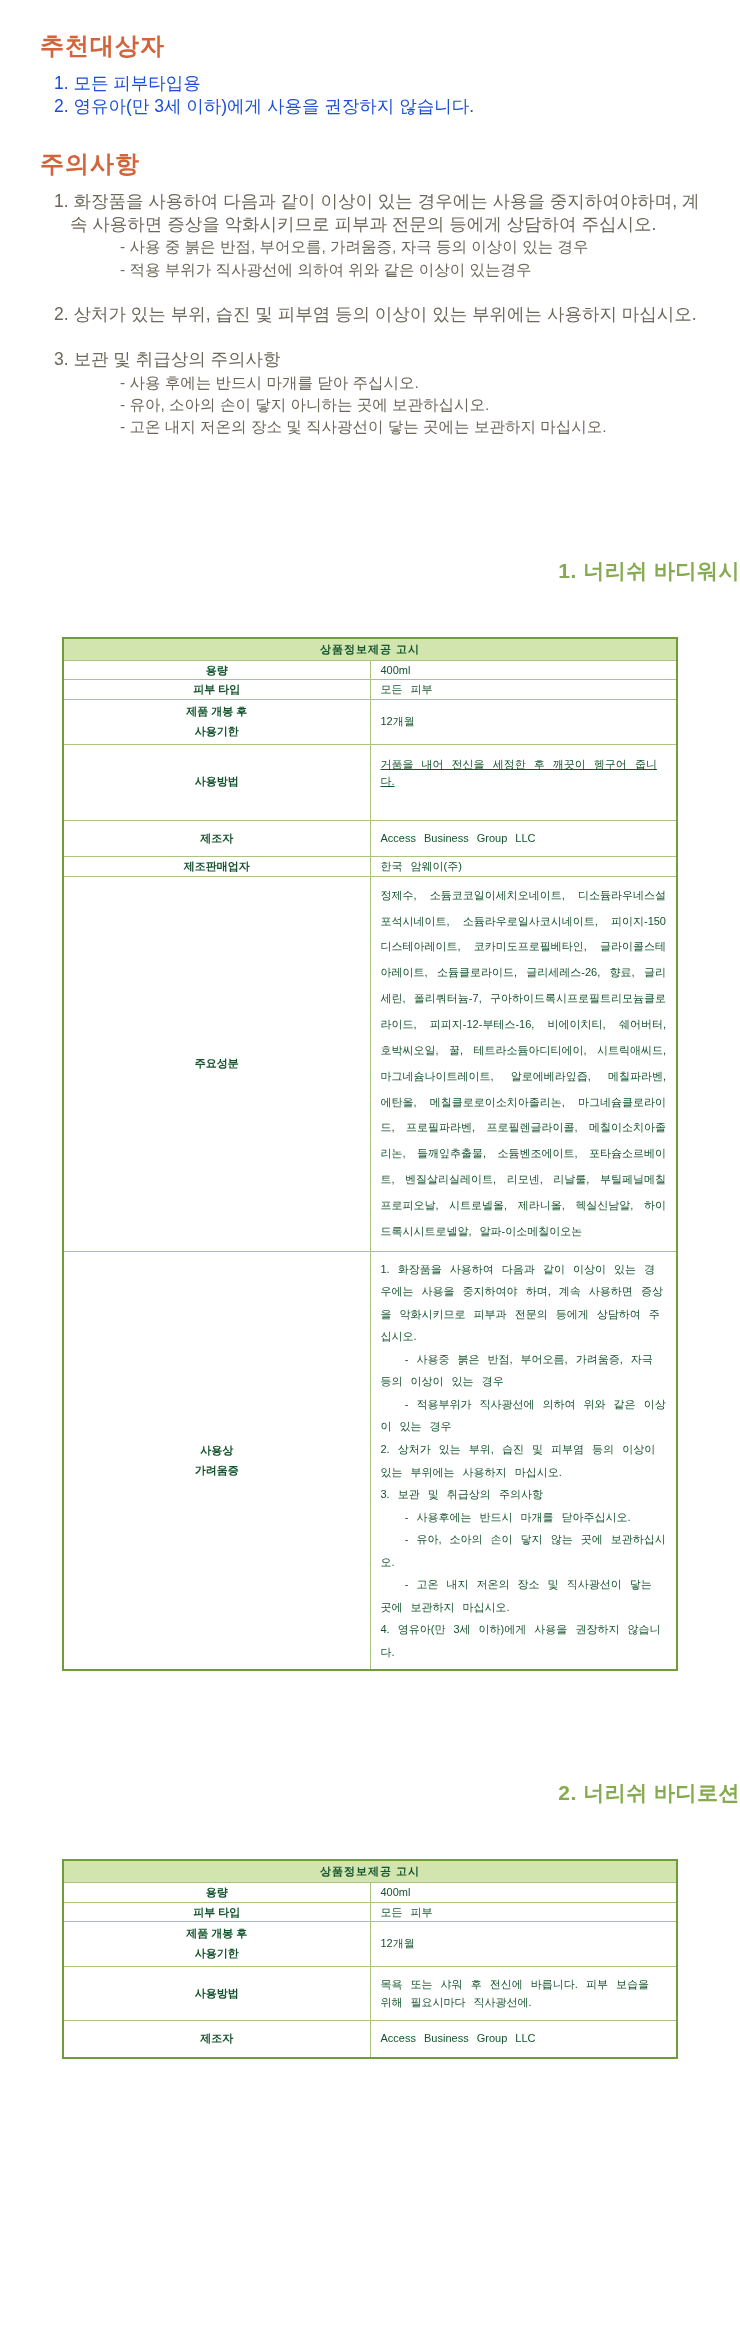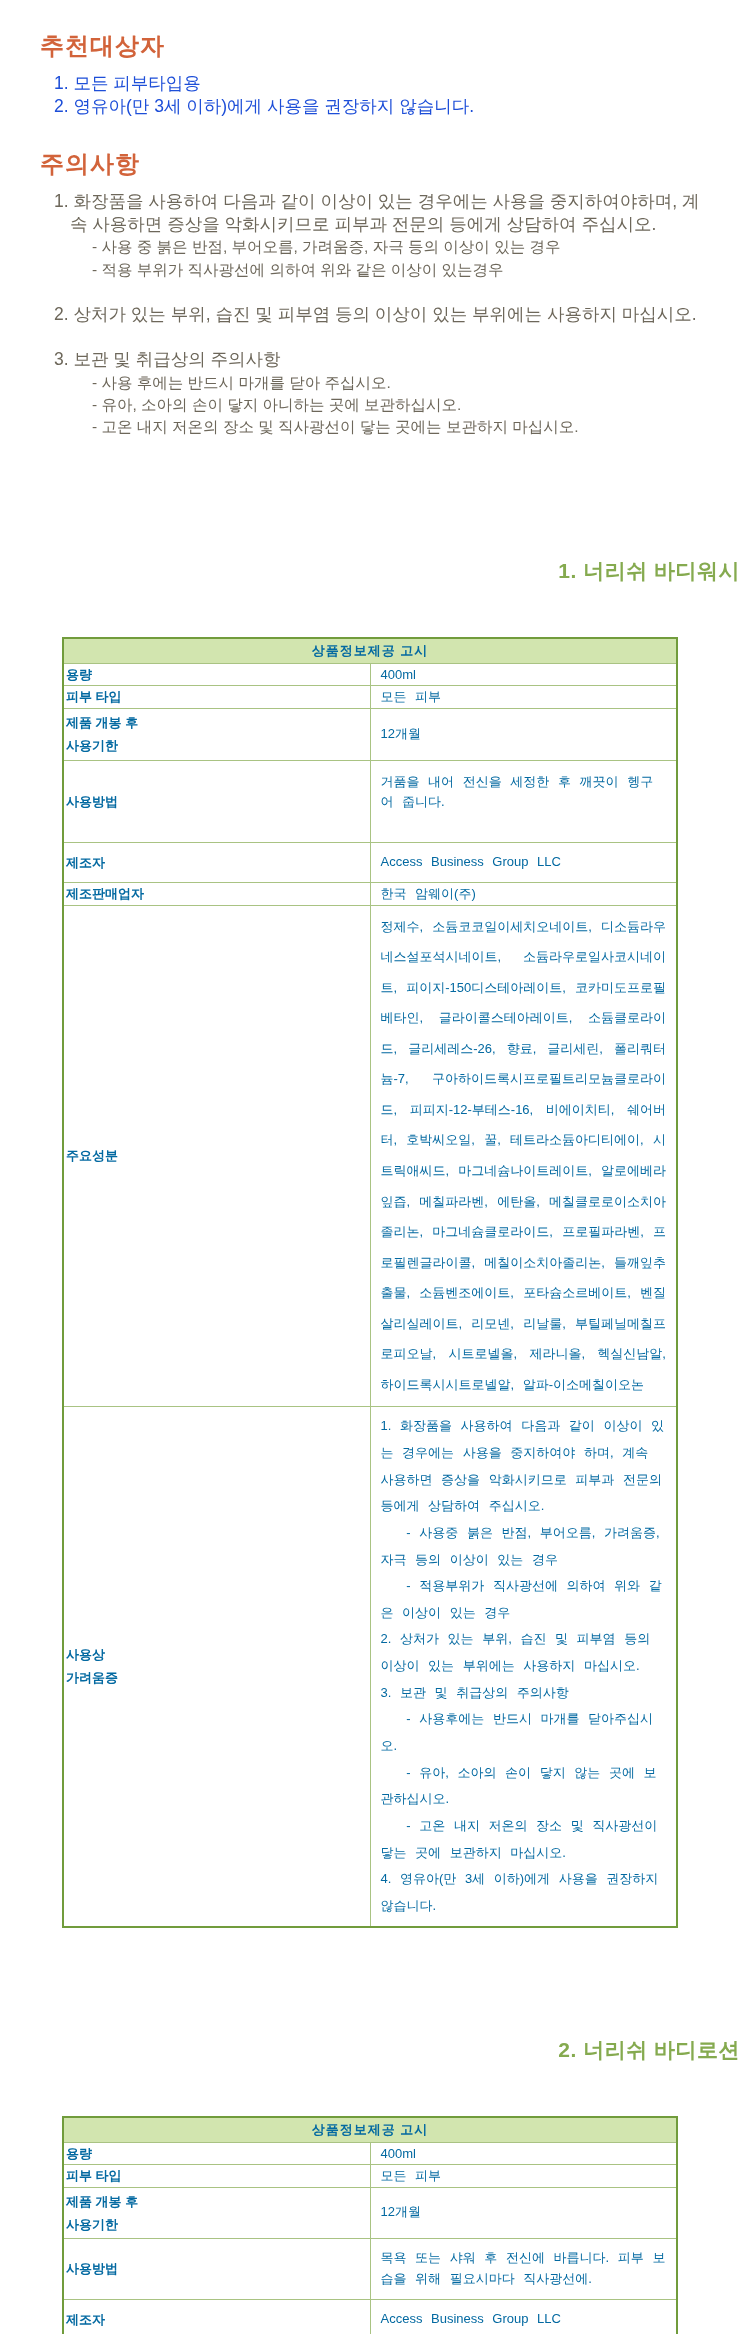--- a/index.html
+++ b/index.html
@@ -27,21 +27,21 @@
     color:#1d4ed8;
   }
   .lv1{
     margin-left:14px;
     padding-left:16px;
     text-indent:-16px;
     font-size:17.5px;
     line-height:1.32;
   }
   .lv2{
-    margin-left:52px;
+    margin-left:80px;
     padding-left:10px;
     text-indent:-10px;
     font-size:15.5px;
     line-height:1.45;
   }
   .gap-lg{margin-top:22px;}
 
   .product-section{margin-top:108px;}
   .product-section.first{margin-top:118px;}
   .green-heading{
@@ -54,51 +54,51 @@
   }
   .info-table{
     width:616px;
     margin:52px 0 0 62px;
     border-collapse:collapse;
     border:2px solid #719c3c;
     table-layout:fixed;
   }
   .info-table th,.info-table td{
     border:1px solid #a9c383;
-    color:#0369a1;
-    font-size:13px;
+    color:#14532d;
+    font-size:11px;
     vertical-align:middle;
   }
   .tbl-title{
     background:#d2e5af;
     color:#3f7020;
     font-weight:bold;
     text-align:center;
     padding:3px 0;
     font-size:13.5px;
     letter-spacing:1px;
   }
   .lbl{
     width:106px;
-    text-align:left;
+    text-align:center;
     font-weight:bold;
     white-space:pre-line;
     padding:2px 2px;
     line-height:1.8;
   }
   .val{
     text-align:left;
     padding:2px 10px;
     line-height:1.6;
     word-spacing:5px;
     white-space:pre-line;
   }
   .row-sm .val,.row-sm .lbl{padding-top:1px;padding-bottom:1px;line-height:1.5;}
   .row-md .val{padding-top:9px;padding-bottom:9px;}
-  .row-usage .val{padding-top:11px;padding-bottom:29px;}
+  .row-usage .val{padding-top:11px;padding-bottom:29px;text-decoration:underline;}
   .val-ingredients{
     line-height:2.35;
     text-align:justify;
     padding:6px 10px;
   }
   .val-notes{
     white-space:pre-wrap;
     line-height:2.05;
     padding:6px 10px;
   }

